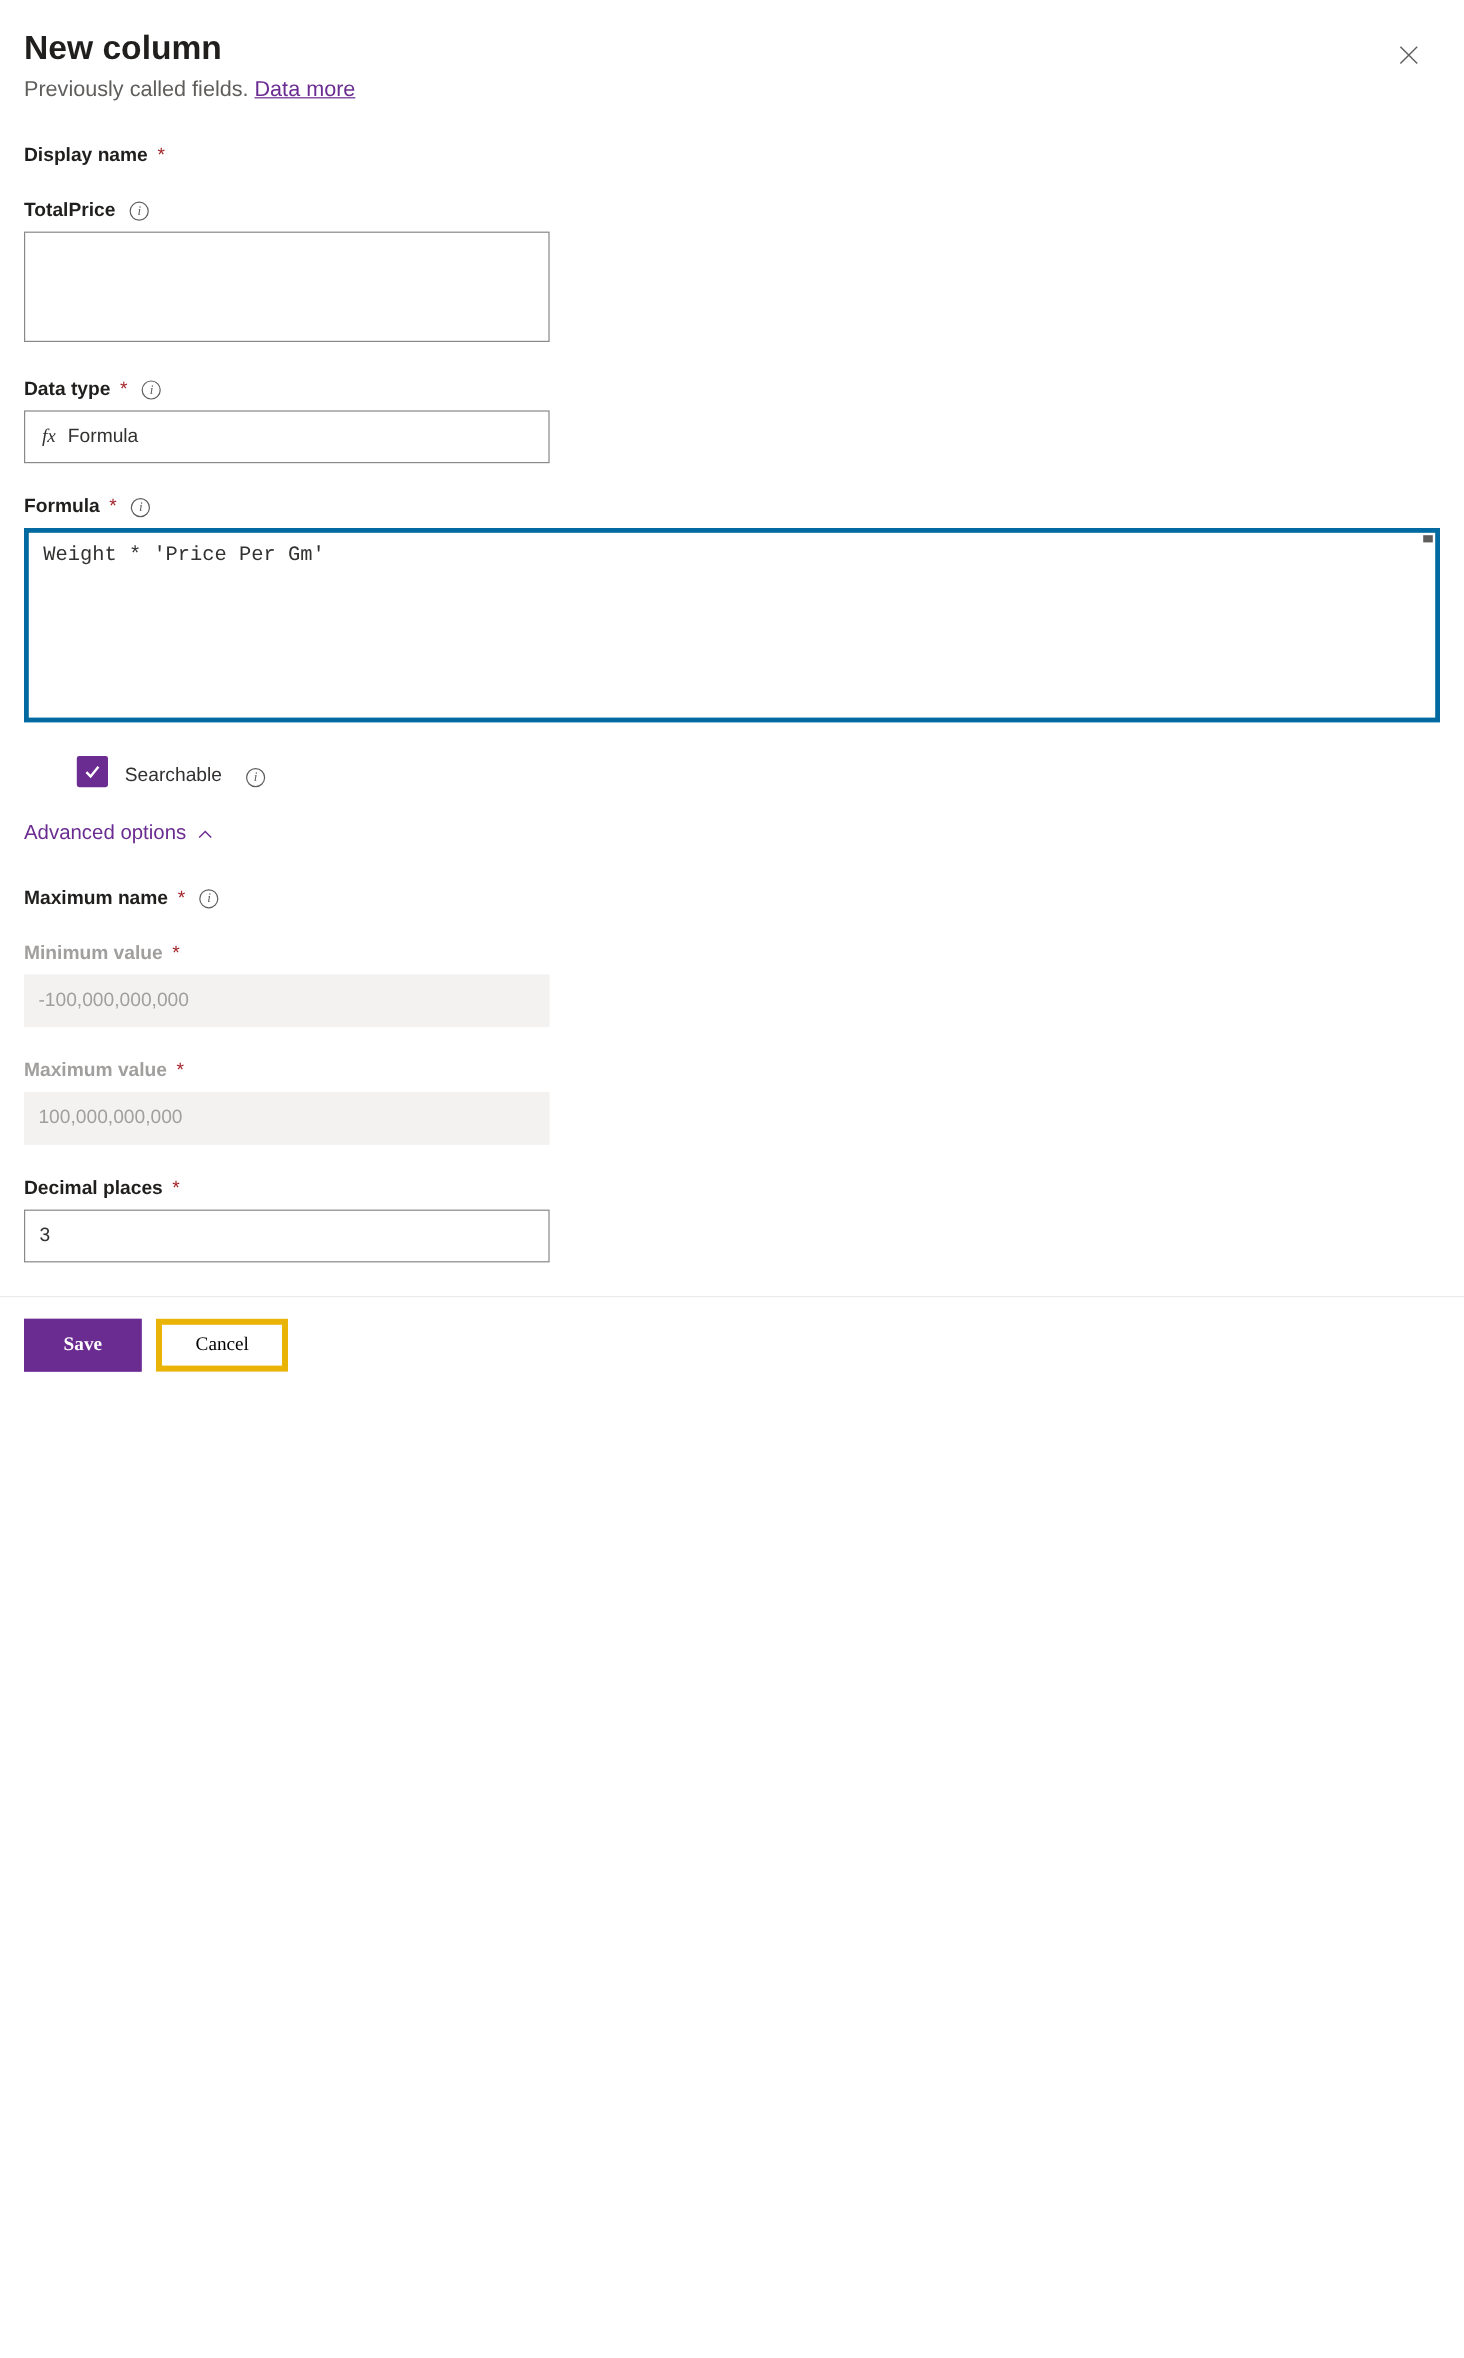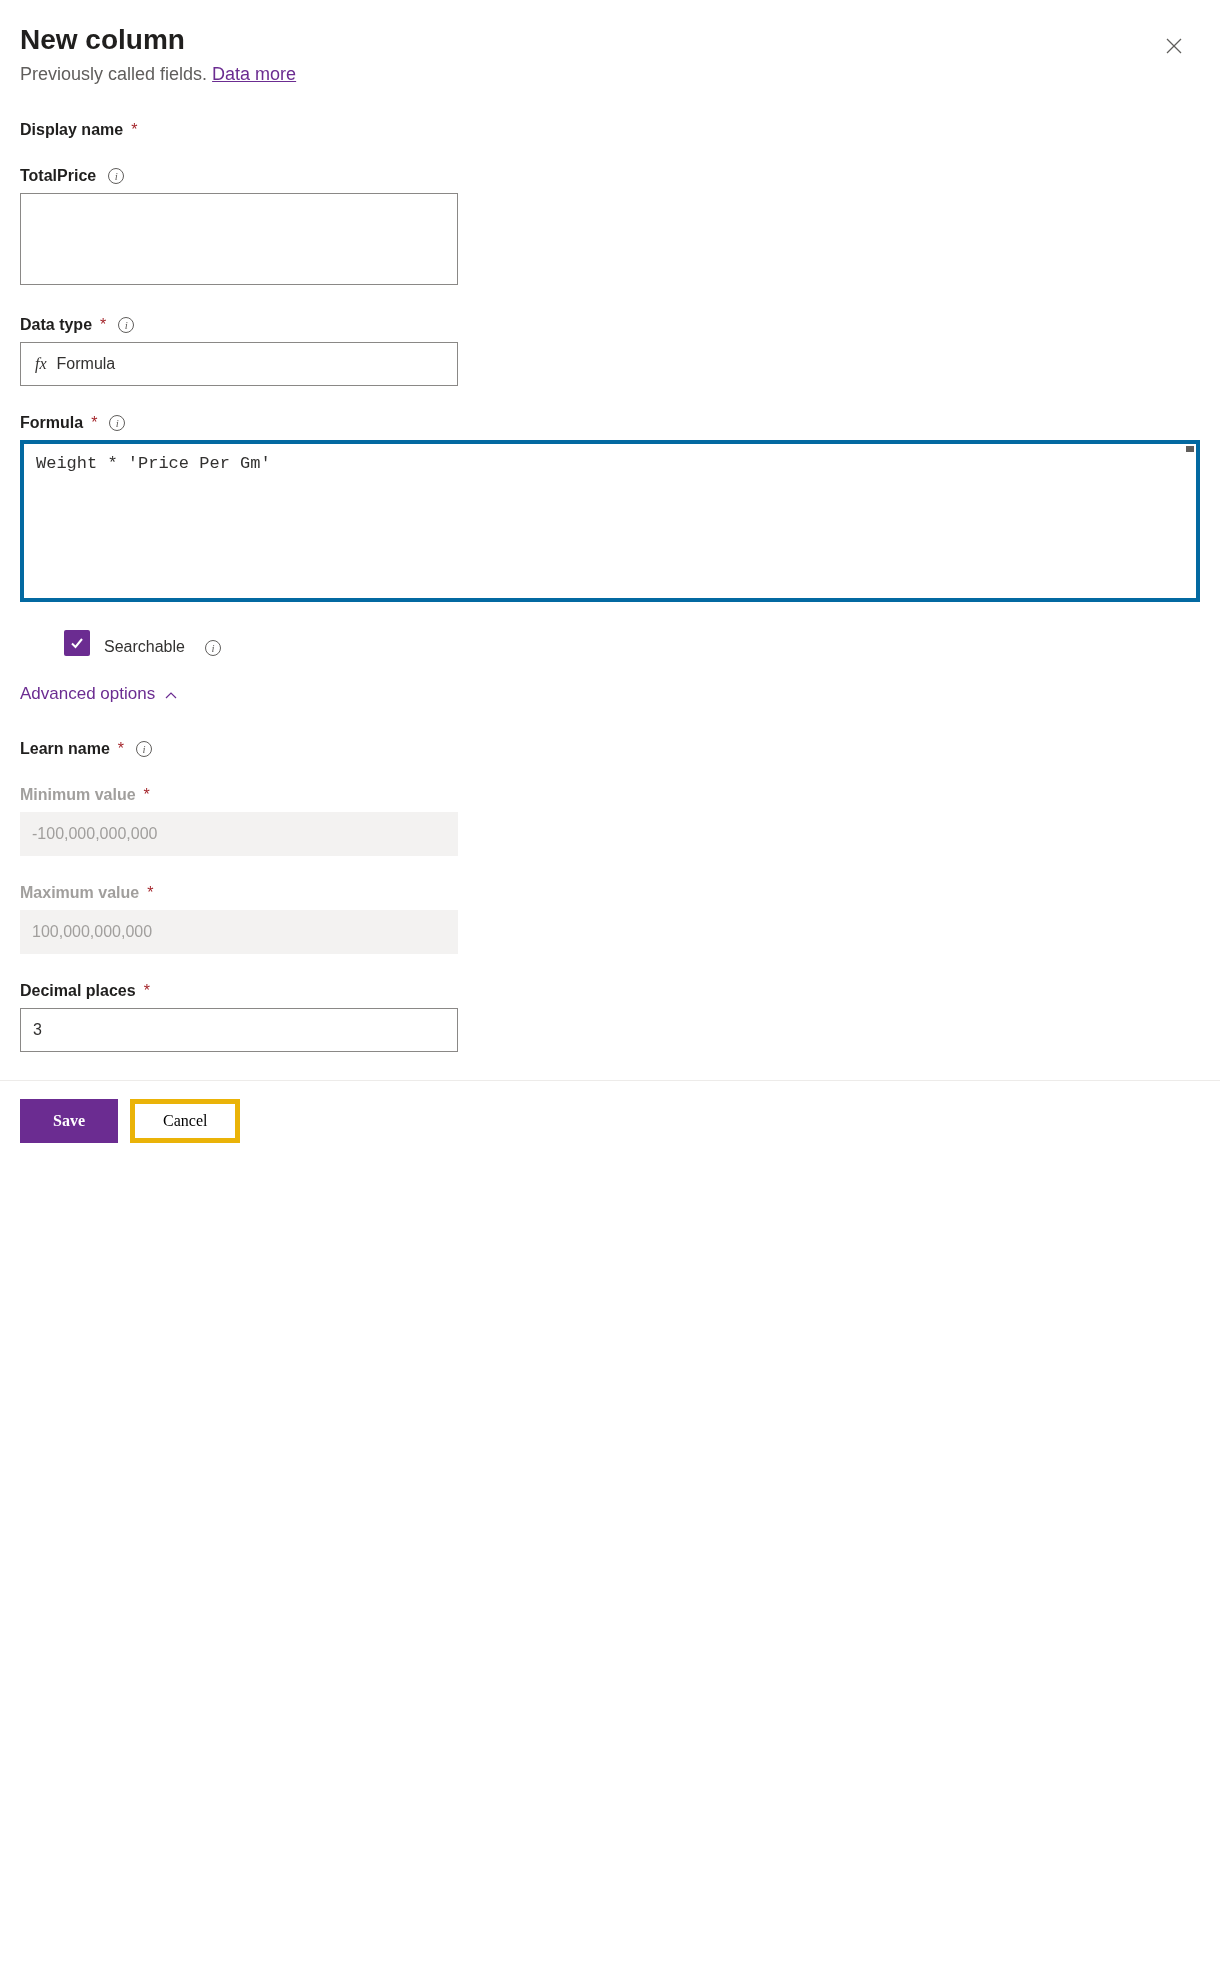--- a/index.html
+++ b/index.html
@@ -317,21 +317,21 @@
     <span>Advanced options</span>
     <span>
       <svg width="12" height="8" viewBox="0 0 12 8">
           <polyline points="1,7 6,2 11,7" fill="none" stroke="#6b2c91" stroke-width="1.2"></polyline>
         </svg>
     </span>
   </div>
 
   <div class="field-group">
     <div class="field-label">
-      <span>Learn name</span>
+      <span>Maximum name</span>
         <span class="required-star">*</span>
       <span class="info-icon">i</span>
     </div>
   </div>
 
   <div class="field-group">
     <div class="field-label disabled">
       <span>Minimum value</span>
         <span class="required-star">*</span>
     </div>

